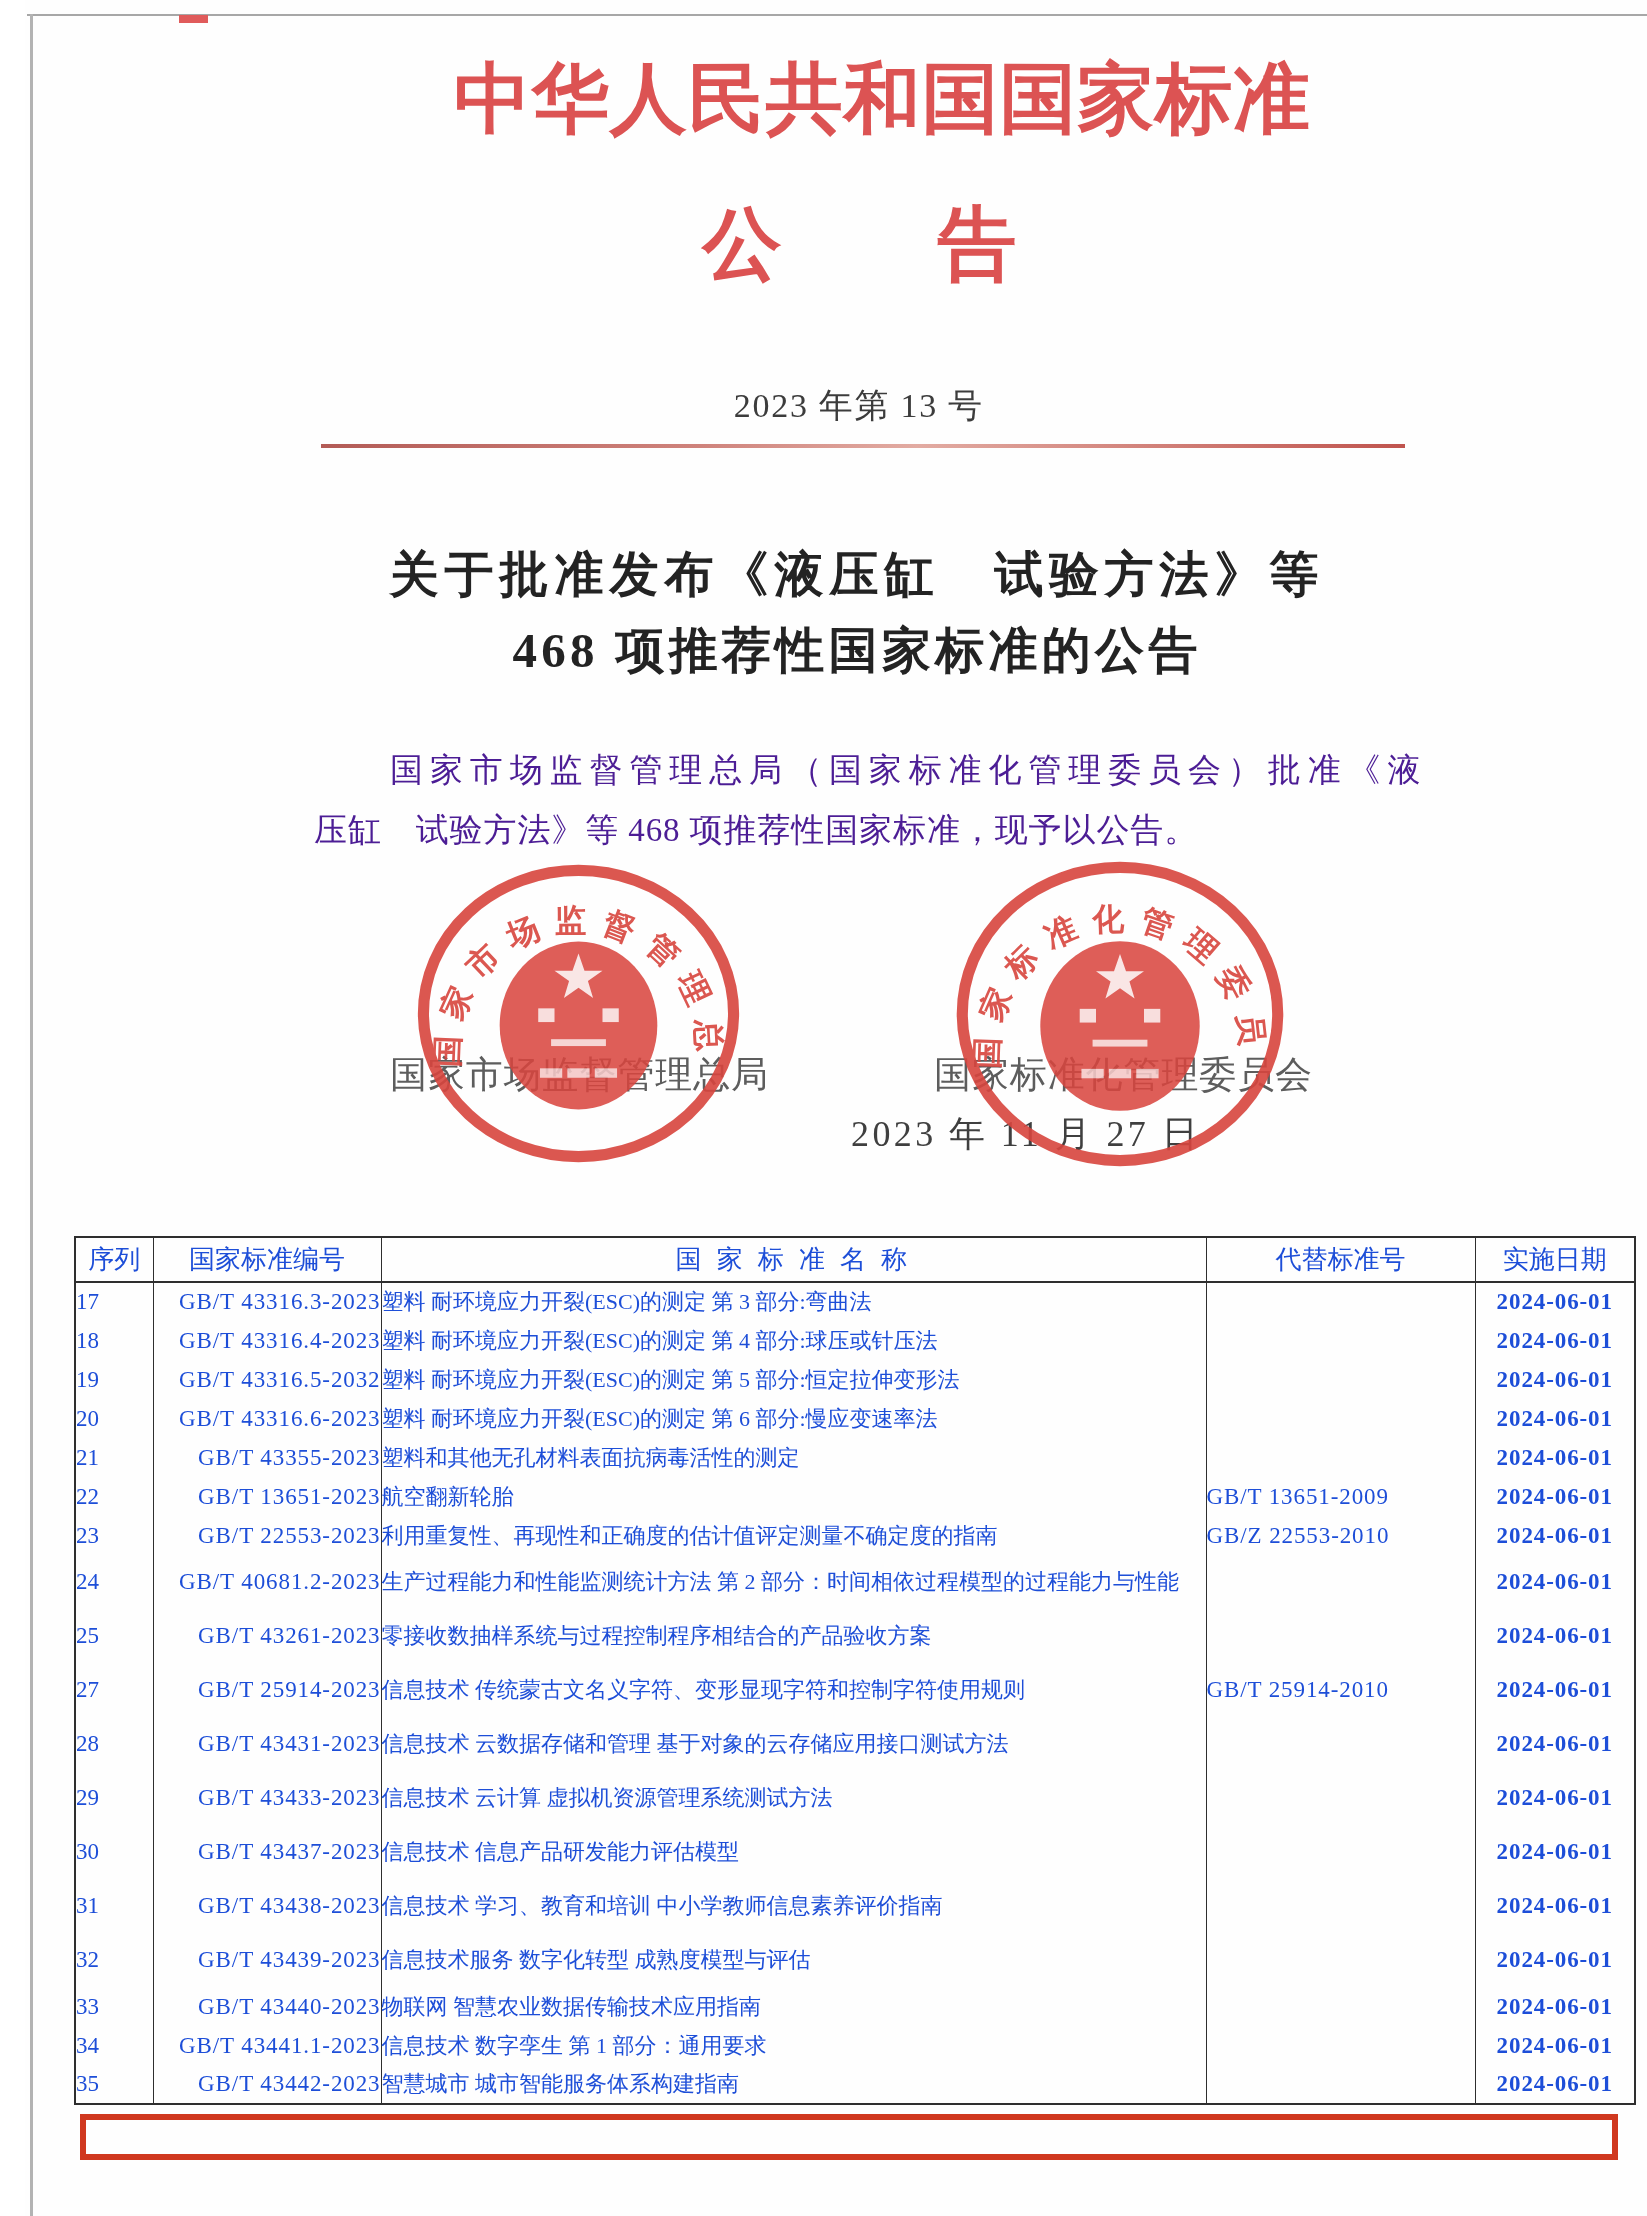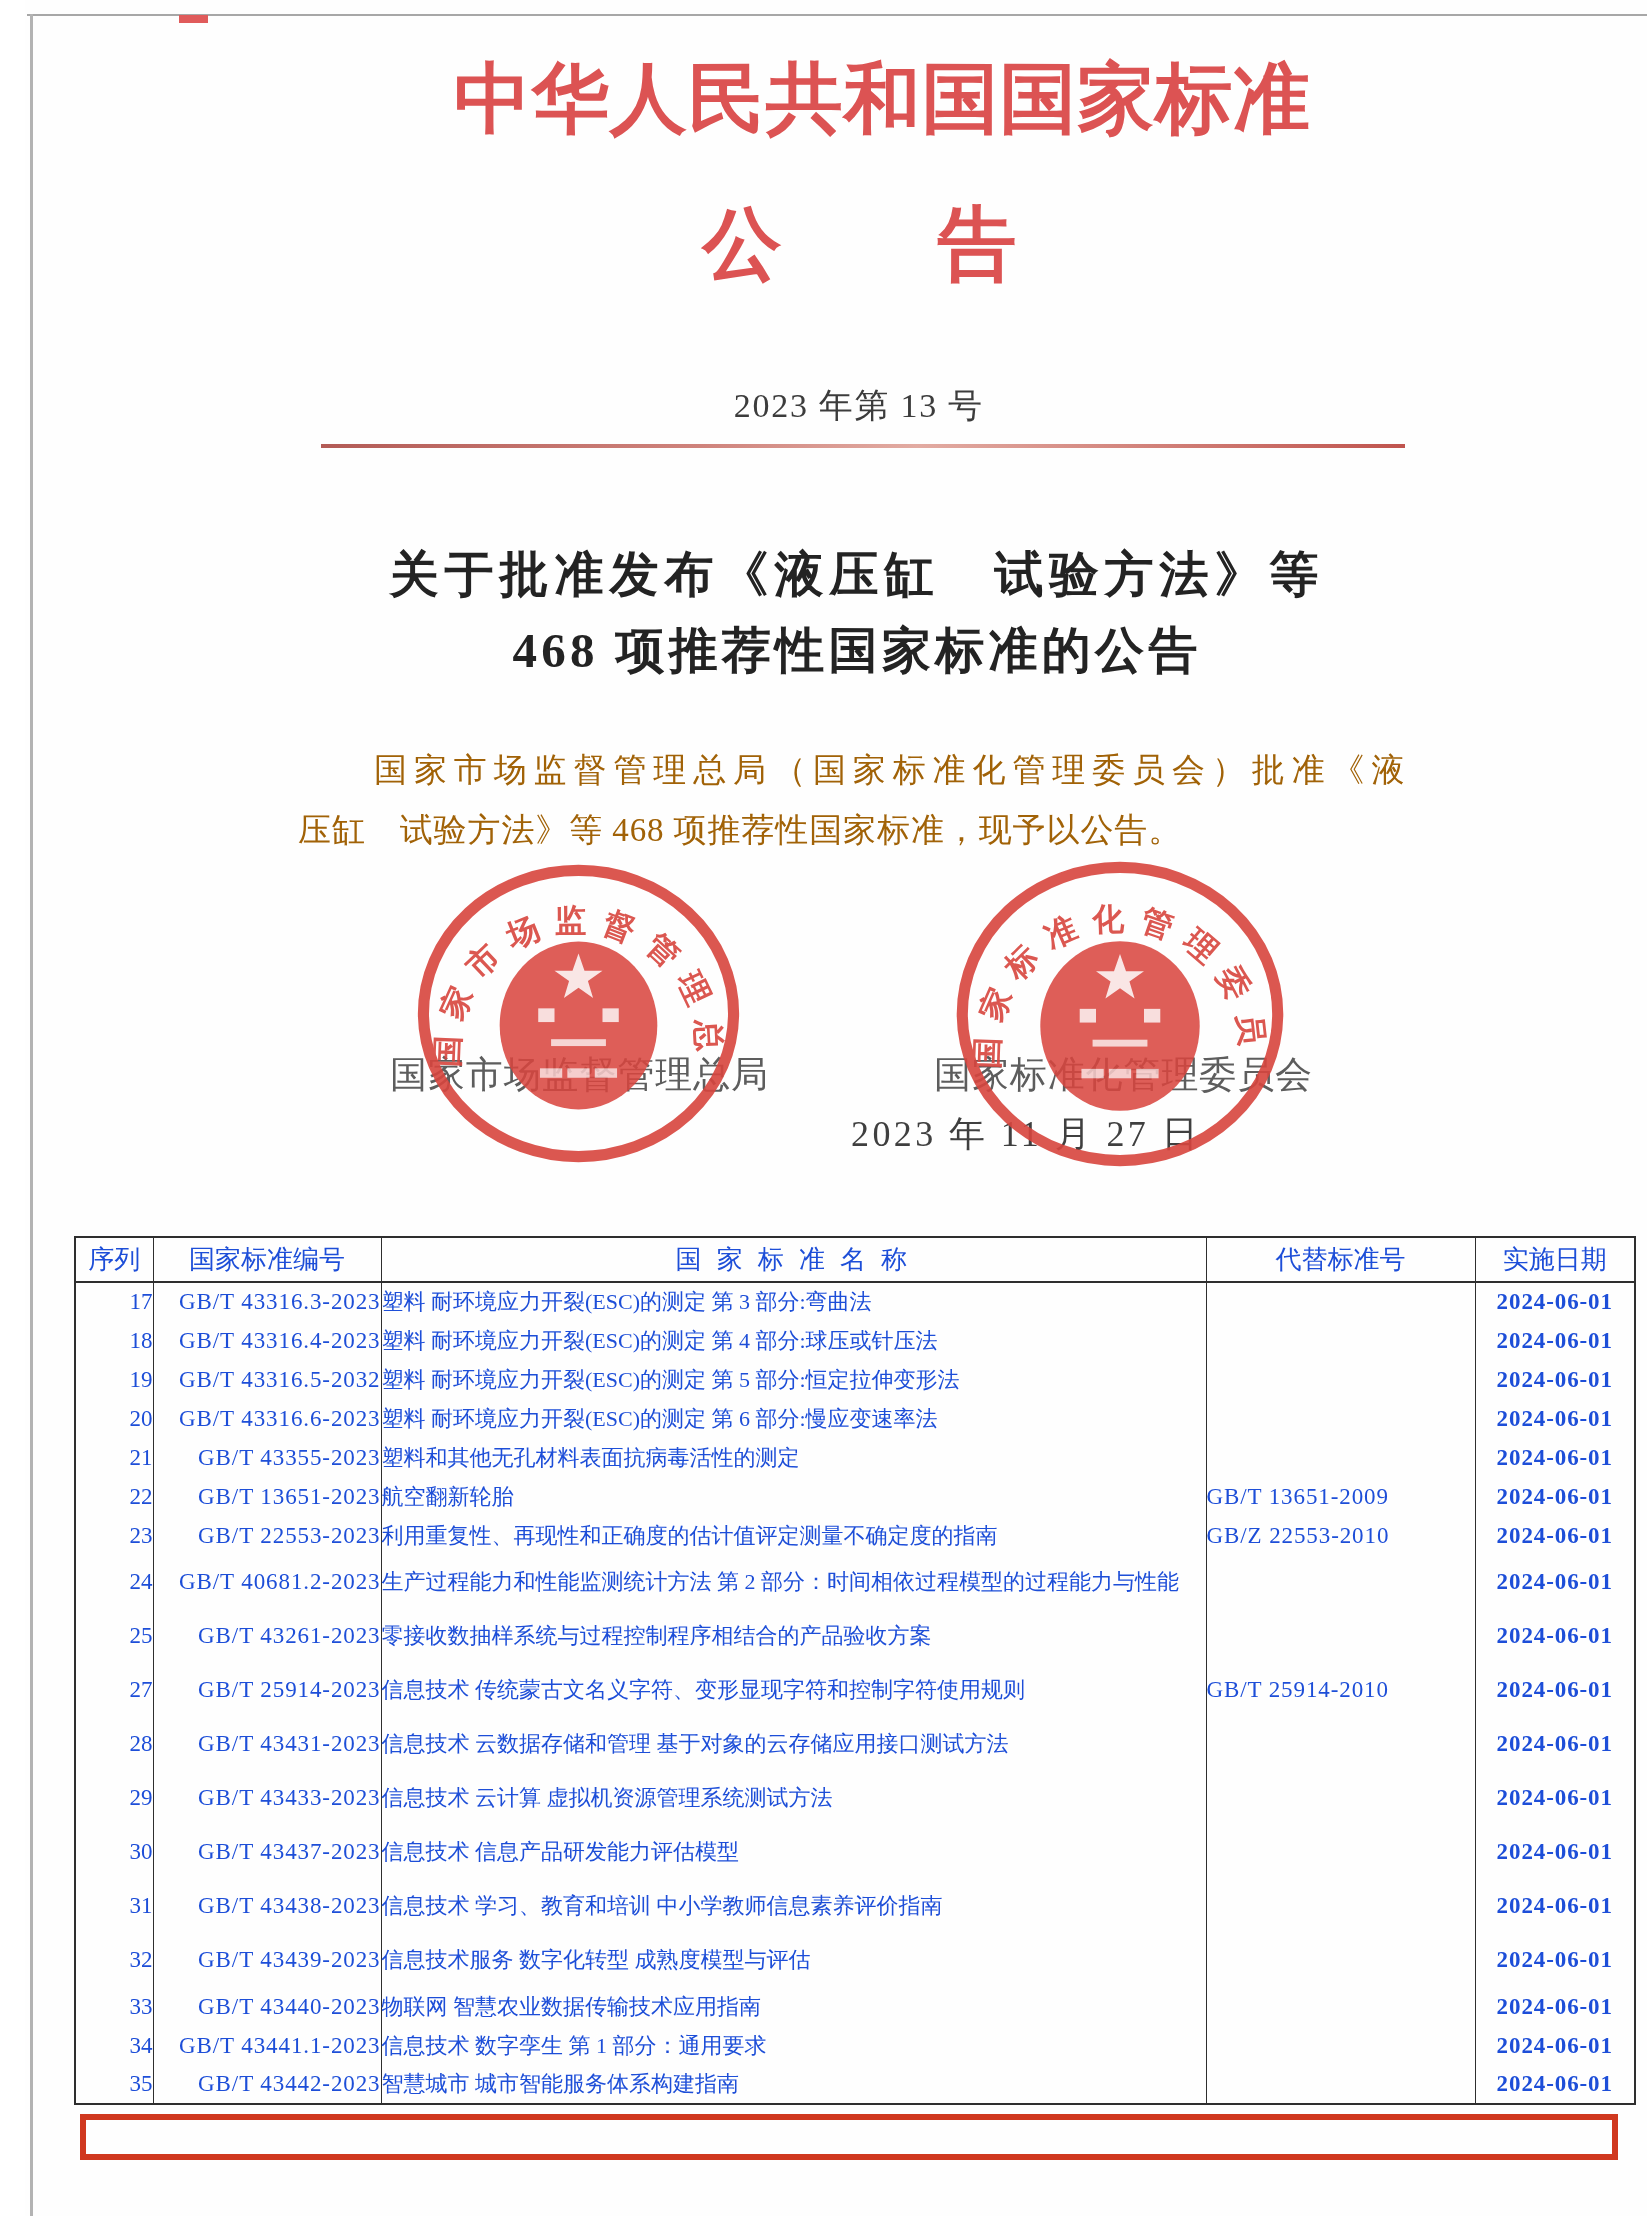--- a/index.html
+++ b/index.html
@@ -26,21 +26,21 @@
     left:10.3px;top:383px;width:1647px;text-align:center;
     font-size:34px;color:#3c3c3c;letter-spacing:1.7px;
   }
   .divider{
     left:296px;top:444px;width:1084px;height:4.3px;
     background:linear-gradient(90deg,#b35b56 0%,#cf837c 35%,#e2aba2 55%,#c0544e 100%);
   }
   .doc-title{left:8.6px;top:537px;width:1647px;text-align:center;color:#232323;font-weight:bold;}
   .doc-title .l1{font-size:49px;letter-spacing:6px;line-height:76px;}
   .doc-title .l2{font-size:49px;letter-spacing:4.3px;line-height:76px;}
-  .body-par{left:273px;top:740px;width:1115px;color:#a16207;font-size:33px;}
+  .body-par{left:289px;top:740px;width:1115px;color:#4c1d95;font-size:33px;}
   .body-par .l1{letter-spacing:6.9px;text-indent:76px;line-height:60px;white-space:nowrap;}
   .body-par .l2{letter-spacing:0.9px;line-height:60px;white-space:nowrap;}
 
   .typed-agency{font-size:37px;color:#5d5d5d;letter-spacing:0.9px;white-space:nowrap;z-index:1;}
   .typed-agency.left{left:365px;top:1050px;}
   .typed-agency.right{left:909px;top:1050px;}
   .seal-date{left:826px;top:1110px;font-size:36px;color:#3f3f3f;letter-spacing:3.4px;white-space:nowrap;z-index:1;}
   .seal-svg{z-index:2;opacity:.9;}
   .seal-svg.left{left:386px;top:861px;}
   .seal-svg.right{left:925px;top:858px;}
@@ -53,21 +53,21 @@
   table.standards{border:2.1px solid #2e2e2e;}
   table.standards th{
     border-bottom:2.1px solid #2e2e2e;font-weight:normal;
     font-size:26px;height:43px;text-align:center;padding:0;
   }
   table.standards th,table.standards td{
     border-left:1.7px solid #2e2e2e;border-right:1.7px solid #2e2e2e;
     overflow:visible;white-space:nowrap;vertical-align:middle;
   }
   table.standards td{padding:0;}
-  td.col-seq{text-align:right;}
+  td.col-seq{text-align:left;}
   td.col-code{padding-left:13px;letter-spacing:0.9px;text-align:right;}
   td.col-name{padding-left:12px;font-size:22px;}
   td.col-replaces{padding-left:14.6px;letter-spacing:0.9px;}
   td.col-date{text-align:center;letter-spacing:0.9px;font-weight:bold;}
   th.h-name{letter-spacing:4.3px;}
   tbody tr{height:39px;}
   tbody tr:nth-child(n+8):nth-child(-n+15){height:54px;}
 
   .highlight-box{
     left:55px;top:2114px;width:1538px;height:46px;

